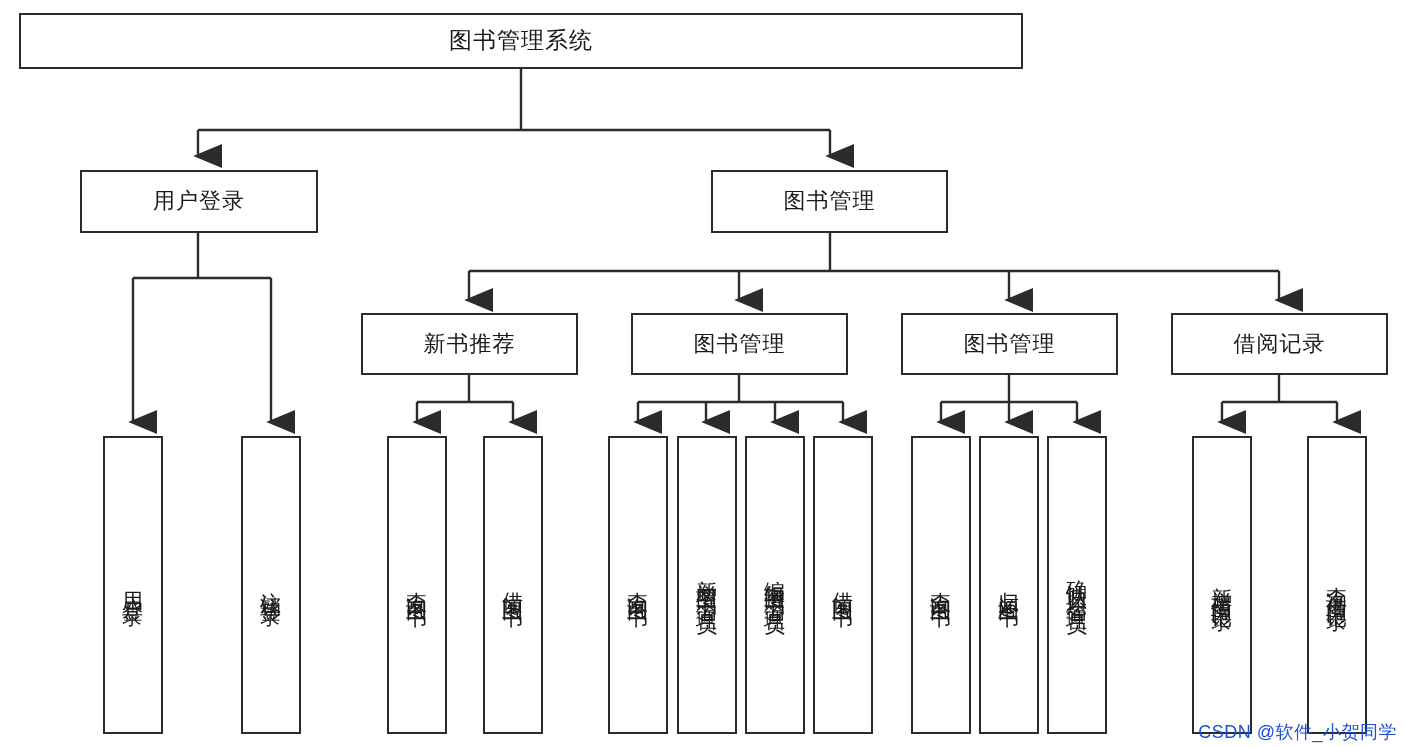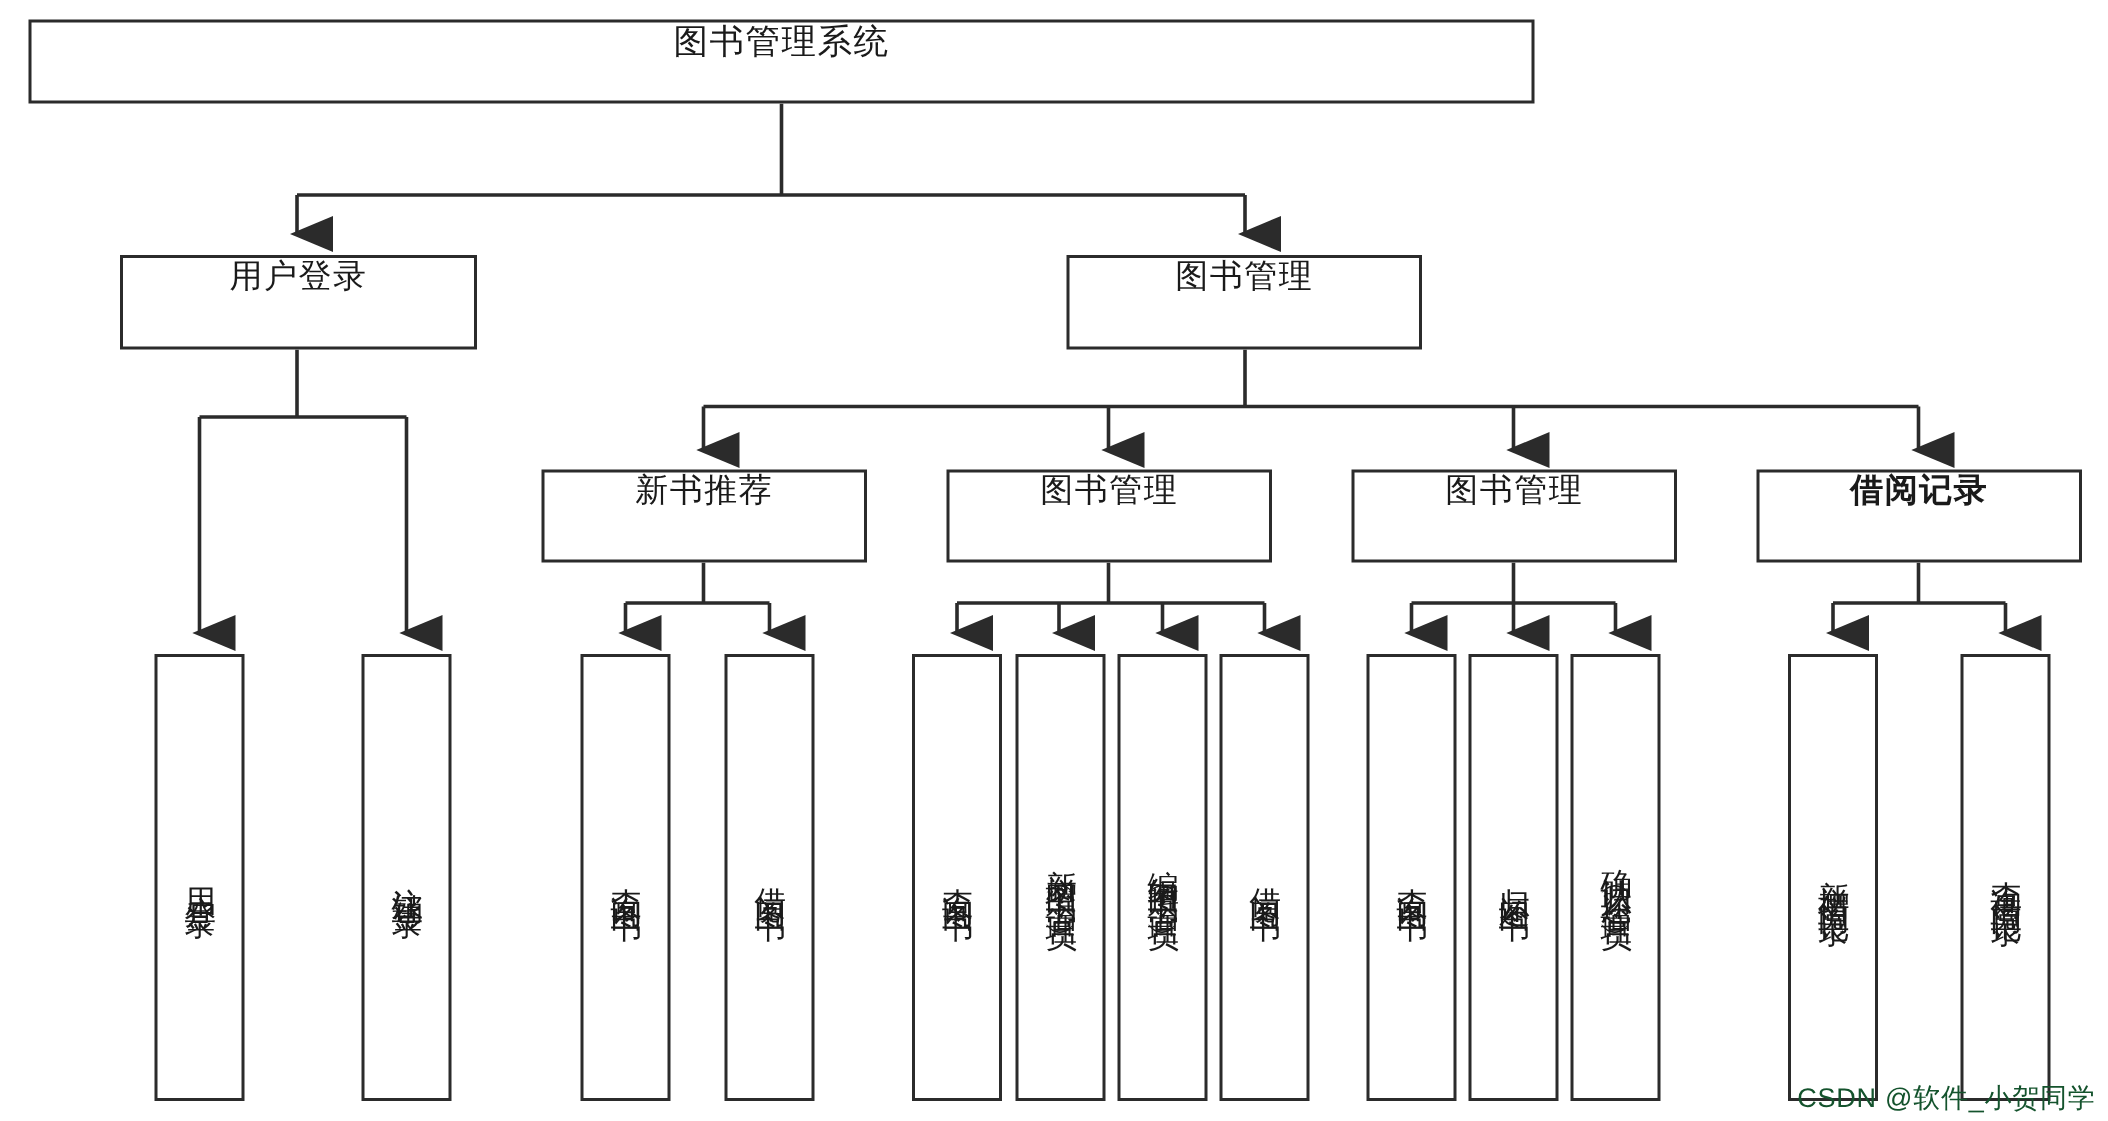--- a/index.html
+++ b/index.html
@@ -23,20 +23,21 @@
     top: 0;
     width: 1405px;
     height: 747px;
   }
   .node {
     position: absolute;
     box-sizing: border-box;
     border: 2px solid #2b2b2b;
     background: #ffffff;
     display: flex;
+    align-items: center;
     justify-content: center;
     color: #1a1a1a;
   }
   .node-h {
     font-size: 22px;
     letter-spacing: 1px;
     line-height: 1.1;
   }
   .node-root {
     font-size: 23px;
@@ -53,21 +54,21 @@
     letter-spacing: 5px;
     line-height: 1.0;
     white-space: nowrap;
     display: block;
   }
   .watermark {
     position: absolute;
     right: 8px;
     bottom: 3px;
     font-size: 18px;
-    color: #14532d;
+    color: #1d4ed8;
     letter-spacing: 0.5px;
     white-space: nowrap;
     pointer-events: none;
   }
 </style>
 </head>
 <body>
 
 <div id="diagram-root">
 
@@ -134,21 +135,21 @@
 
   <div class="node node-h" style="left:361px; top:313px; width:217px; height:62px;">
     <span>新书推荐</span>
   </div>
   <div class="node node-h" style="left:631px; top:313px; width:217px; height:62px;">
     <span>图书管理</span>
   </div>
   <div class="node node-h" style="left:901px; top:313px; width:217px; height:62px;">
     <span>图书管理</span>
   </div>
-  <div class="node node-h" style="left:1171px; top:313px; width:217px; height:62px;font-weight:bold;">
+  <div class="node node-h" style="left:1171px; top:313px; width:217px; height:62px;">
     <span>借阅记录</span>
   </div>
 
   <div class="node node-v" style="left:103px; top:436px; width:60px; height:298px;">
     <span class="vlabel">用户登录</span>
   </div>
   <div class="node node-v" style="left:241px; top:436px; width:60px; height:298px;">
     <span class="vlabel">注销登录</span>
   </div>
 

